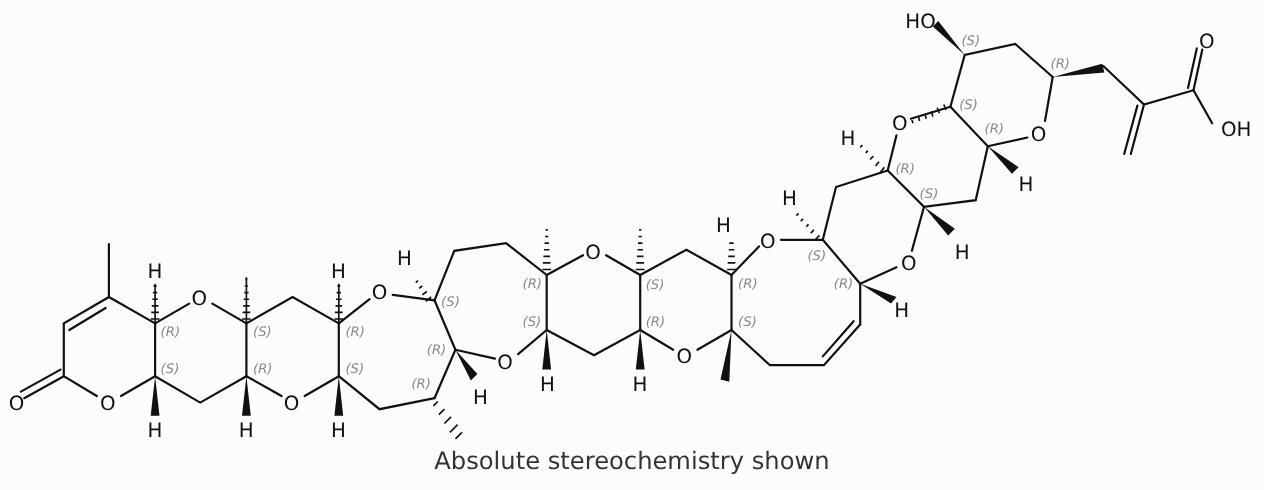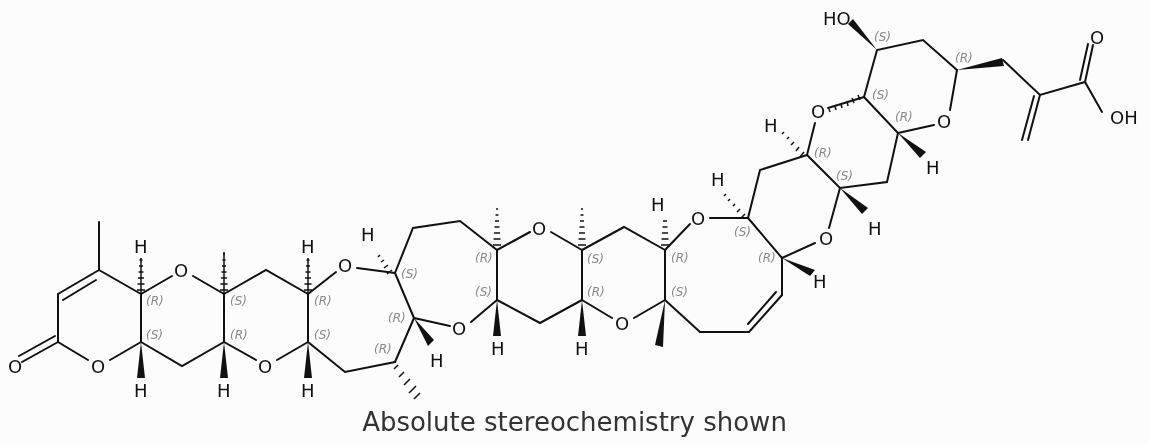--- a/index.html
+++ b/index.html
@@ -3,21 +3,21 @@
 <meta charset="utf-8">
 <style>
   html, body { margin: 0; padding: 0; background: #fcfcfc; }
   body { width: 1149px; height: 445px; overflow: hidden; position: relative; }
   #mol { position: absolute; left: 0; top: 0; }
   .bond { stroke: #111; stroke-width: 2; fill: none; stroke-linecap: round; }
   .atom { font-family: "DejaVu Sans", sans-serif; font-size: 18px; fill: #111; }
   .stereo { font-family: "DejaVu Sans", sans-serif; font-size: 12px; font-style: italic; fill: #888; }
   .caption {
     position: absolute; left: 0; width: 1149px; top: 407px; text-align: center;
-    font-family: "DejaVu Sans", sans-serif; font-size: 26px; color: #333;
+    font-family: "DejaVu Sans", sans-serif; font-size: 22px; color: #333;
   }
 </style>
 </head>
 <body>
 
 <svg id="mol" width="1149" height="445" viewBox="0 0 1149 445">
   <defs>
     <pattern id="hash" width="3" height="3" patternUnits="userSpaceOnUse"></pattern>
   </defs>
   <g>

